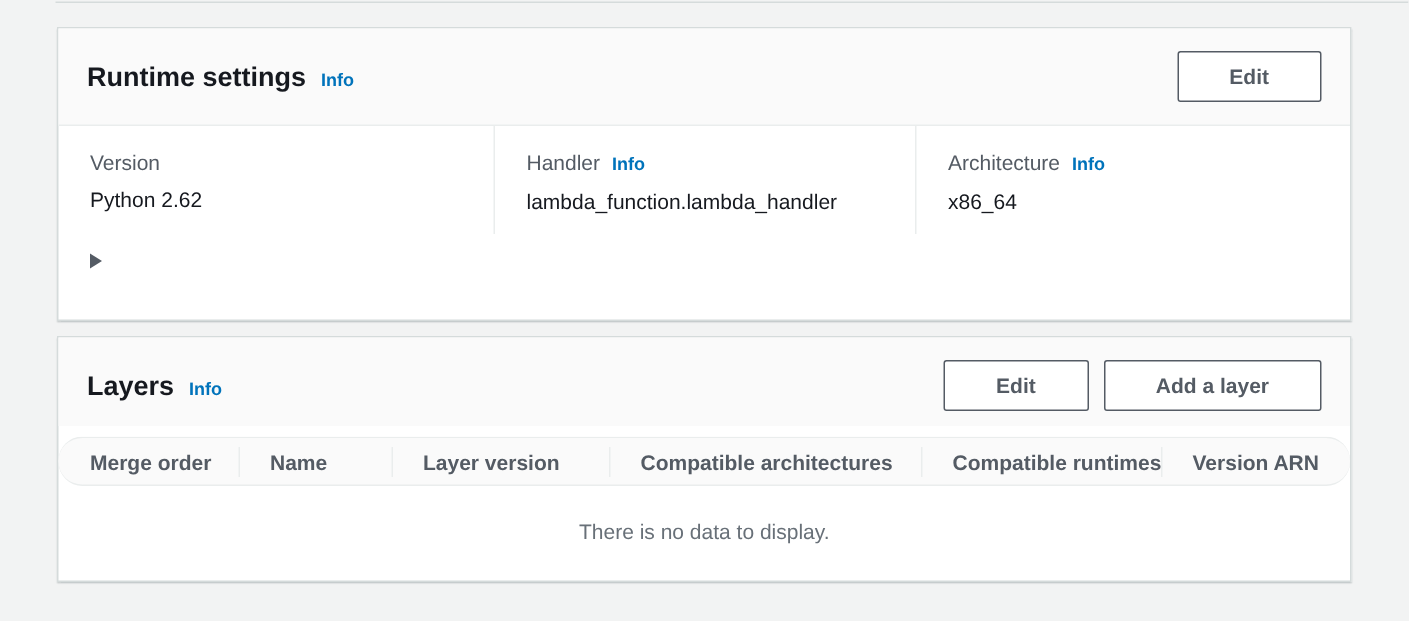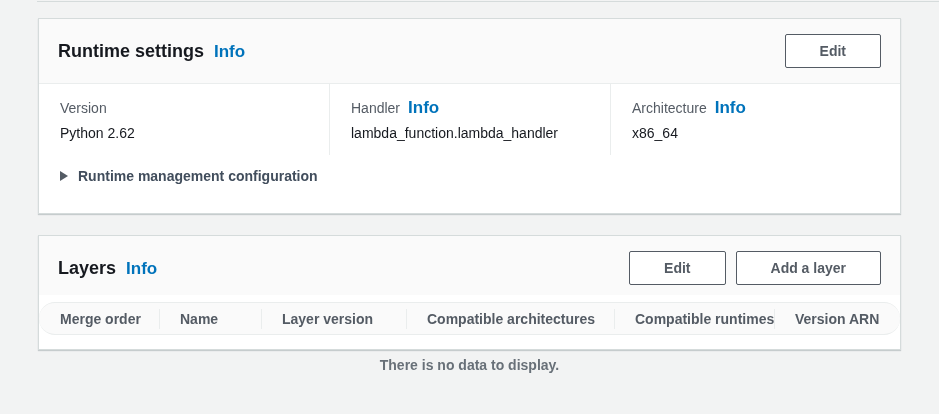--- a/index.html
+++ b/index.html
@@ -15,34 +15,34 @@
   }
   .top-divider { position:absolute; left:37px; right:0; top:1px; height:1px; background:var(--card_border,#d5dbdb); }
 
   .card {
     position:absolute; left:38px; width:863px;
     background:#ffffff;
     border:1px solid var(--card_border,#d5dbdb);
     box-shadow:0 1px 1px rgba(0,28,36,.18);
   }
   #runtime-card { top:18px; height:196px; }
-  #layers-card  { top:235px; height:115px; }
+  #layers-card  { top:224px; height:164px; }
 
   .card-header {
     display:flex; align-items:center;
     background:var(--header_bg,#fafafa);
     padding:15px 19px;
   }
   #runtime-card .card-header { border-bottom:1px solid var(--divider,#eaeded); }
   #layers-card  .card-header { padding:15px 19px 10px; }
 
   .title-group { display:flex; align-items:baseline; }
   .card-title { font-size:18px; font-weight:700; color:var(--heading_text,#16191f); margin:0; line-height:22px;text-align:center; }
   .info-link {
-    font-size:17px; font-weight:700;
+    font-size:12px; font-weight:700;
     color:var(--info_link,#0073bb);
     margin-left:10px; text-decoration:none; cursor:pointer;
   }
   .header-buttons { margin-left:auto; display:flex; gap:10px; }
   .btn {
     background:#ffffff;
     border:1px solid var(--button_border,#545b64);
     color:var(--button_border,#545b64);
     font-family:inherit; font-size:14px; font-weight:700;
     height:34px; line-height:32px; padding:0 34px;
@@ -75,21 +75,21 @@
     border-bottom:1px solid var(--divider,#eaeded);
     border-radius:16px;
   }
   .th { font-weight:700; color:var(--table_header_text,#545b64); padding-left:21px; position:relative; white-space:nowrap; }
   .th + .th::before {
     content:""; position:absolute; left:0; top:50%; transform:translateY(-50%);
     width:1px; height:20px; background:var(--divider,#eaeded);
   }
   .th1{width:120px} .th2{width:102px} .th3{width:145px} .th4{width:160px} .th5{width:208px} .th6{flex:1}
 
-  .empty-row { height:60px; display:flex; align-items:center; justify-content:center; color:var(--empty_text,#687078);font-weight:bold; }
+  .empty-row { height:60px; display:flex; align-items:center; justify-content:center; color:var(--empty_text,#687078); }
 </style>
 </head>
 <body>
 
 <div class="top-divider"></div>
 
 <section class="card" id="runtime-card">
   <div class="card-header">
     <div class="title-group">
       <h2 class="card-title">Runtime settings</h2>
@@ -118,21 +118,20 @@
       <div class="field-label">
         <span>Architecture</span>
         <a class="info-link">Info</a>
       </div>
       <div class="field-value">x86_64</div>
     </div>
   </div>
 
   <div class="expander">
     <span class="caret"></span>
-    <span class="expander-label">Runtime management configuration</span>
   </div>
 </section>
 
 <section class="card" id="layers-card">
   <div class="card-header">
     <div class="title-group">
       <h2 class="card-title">Layers</h2>
       <a class="info-link">Info</a>
     </div>
     <div class="header-buttons">

